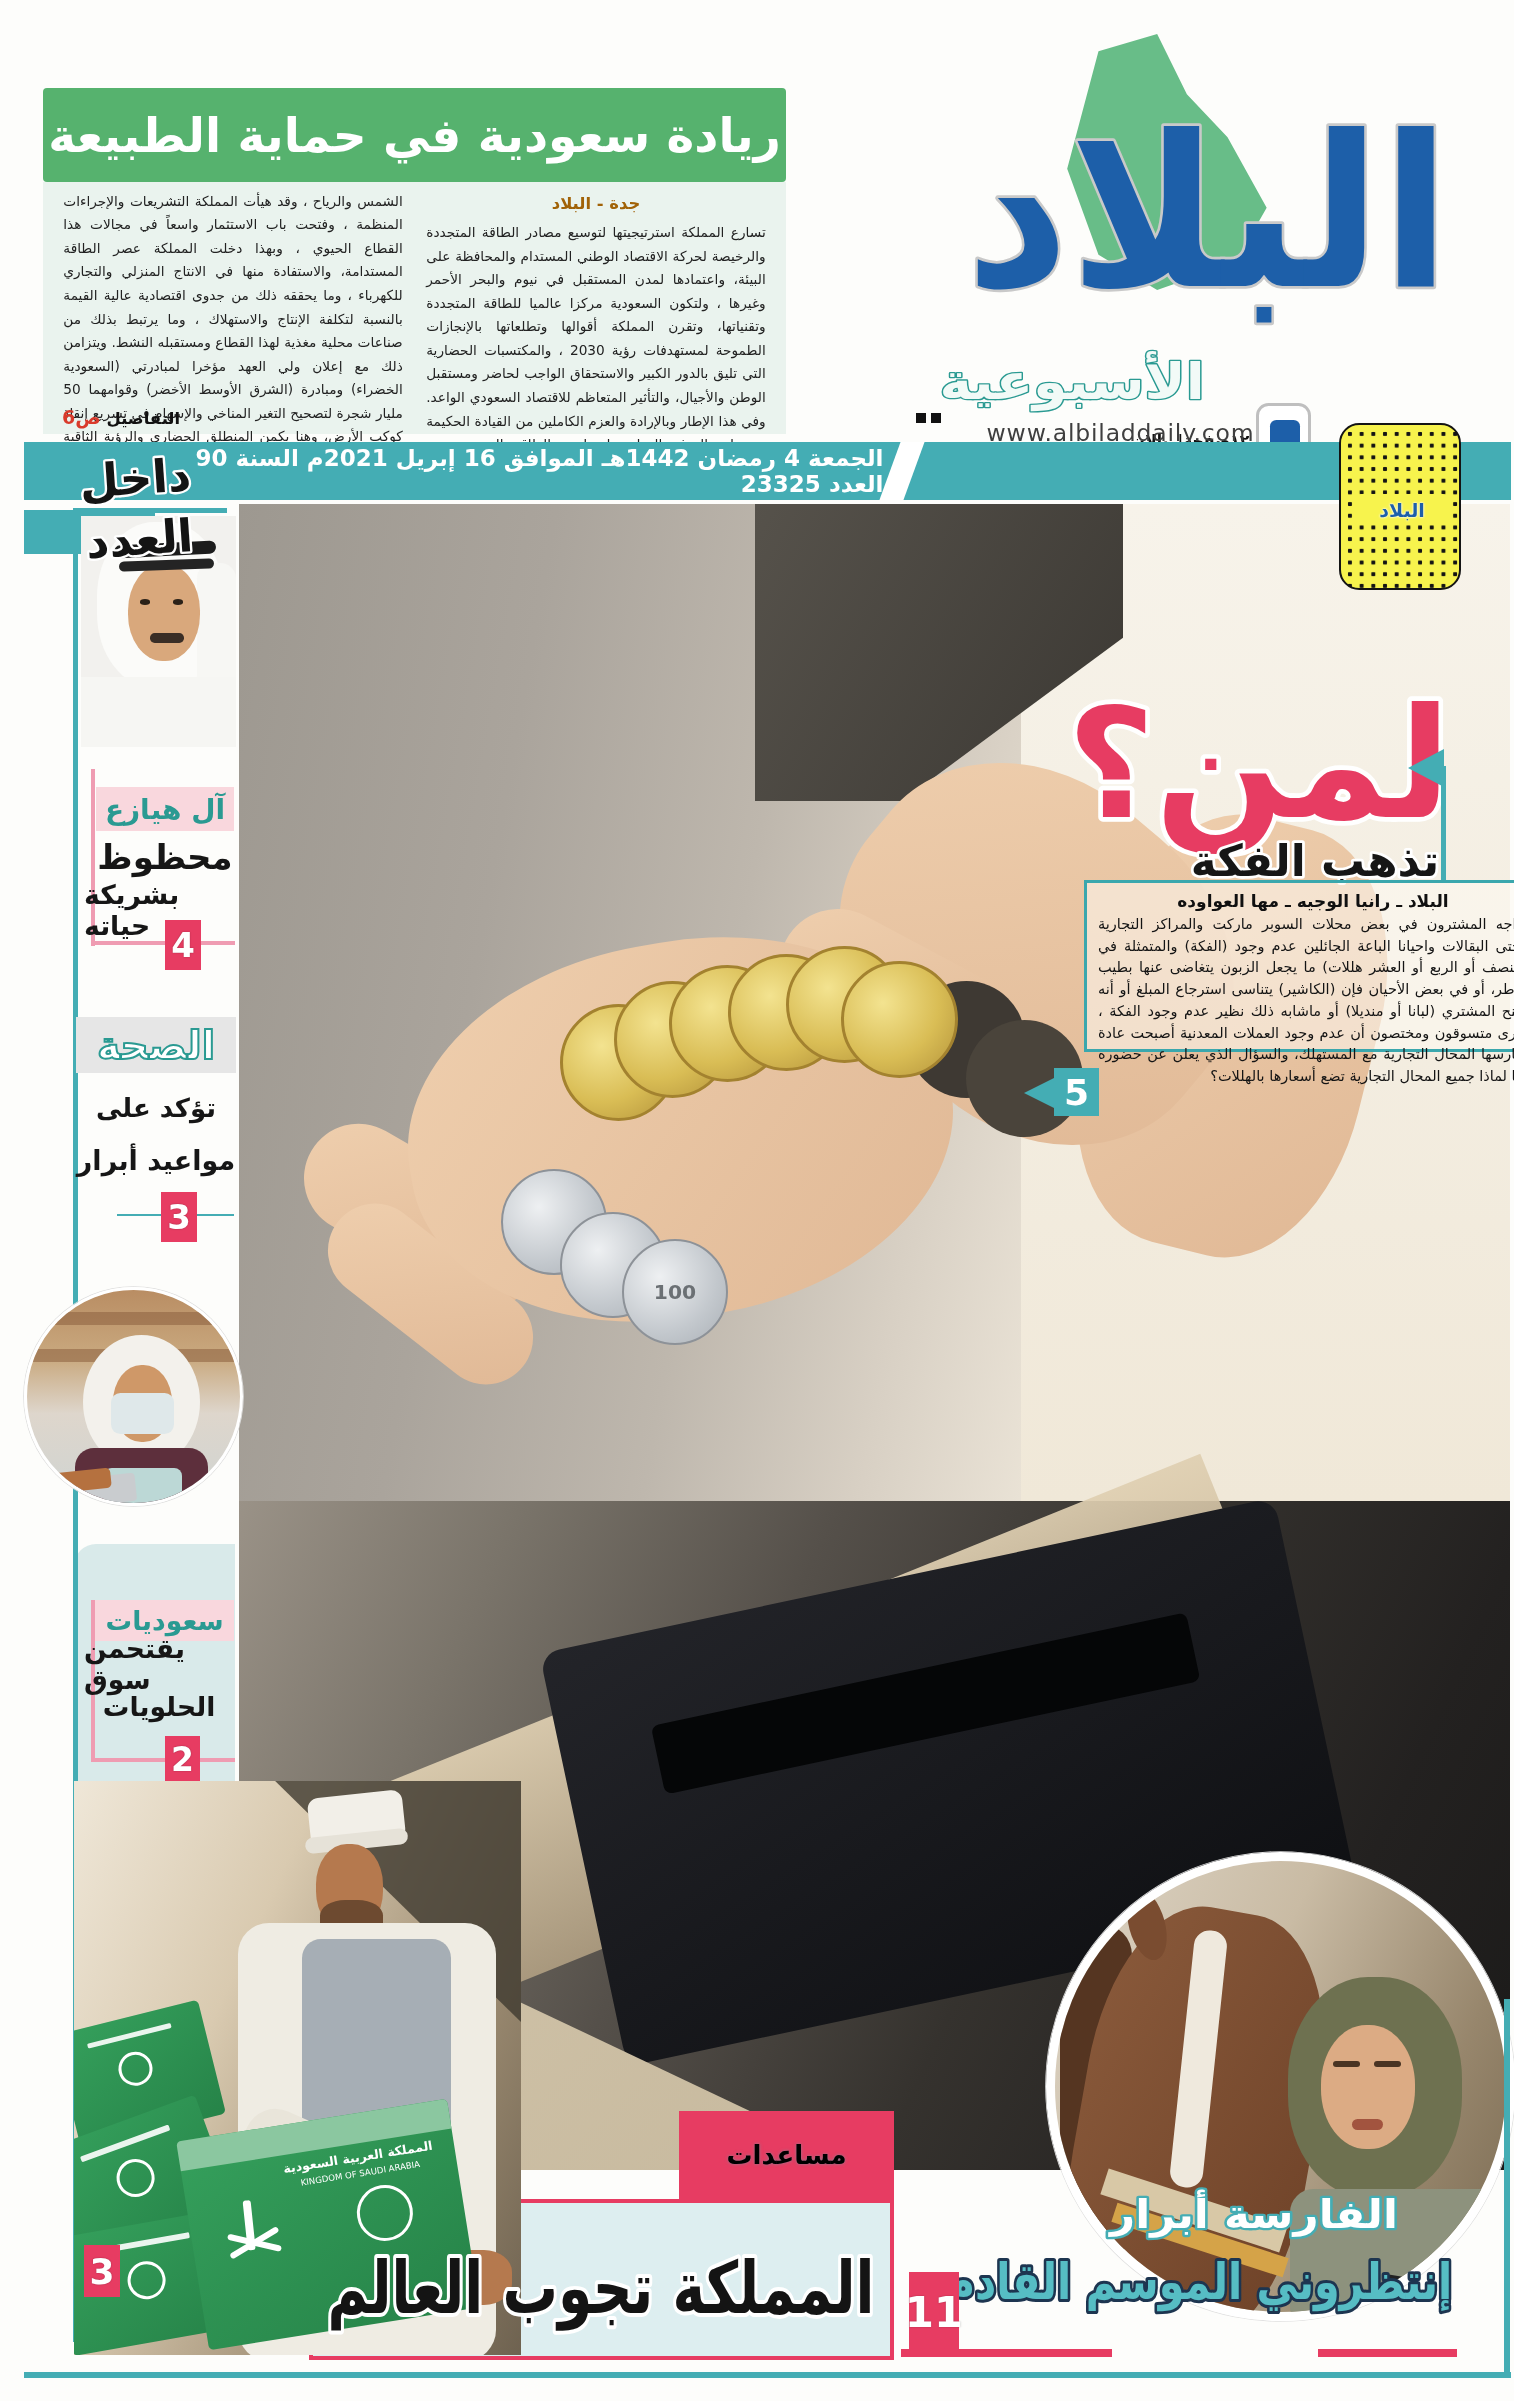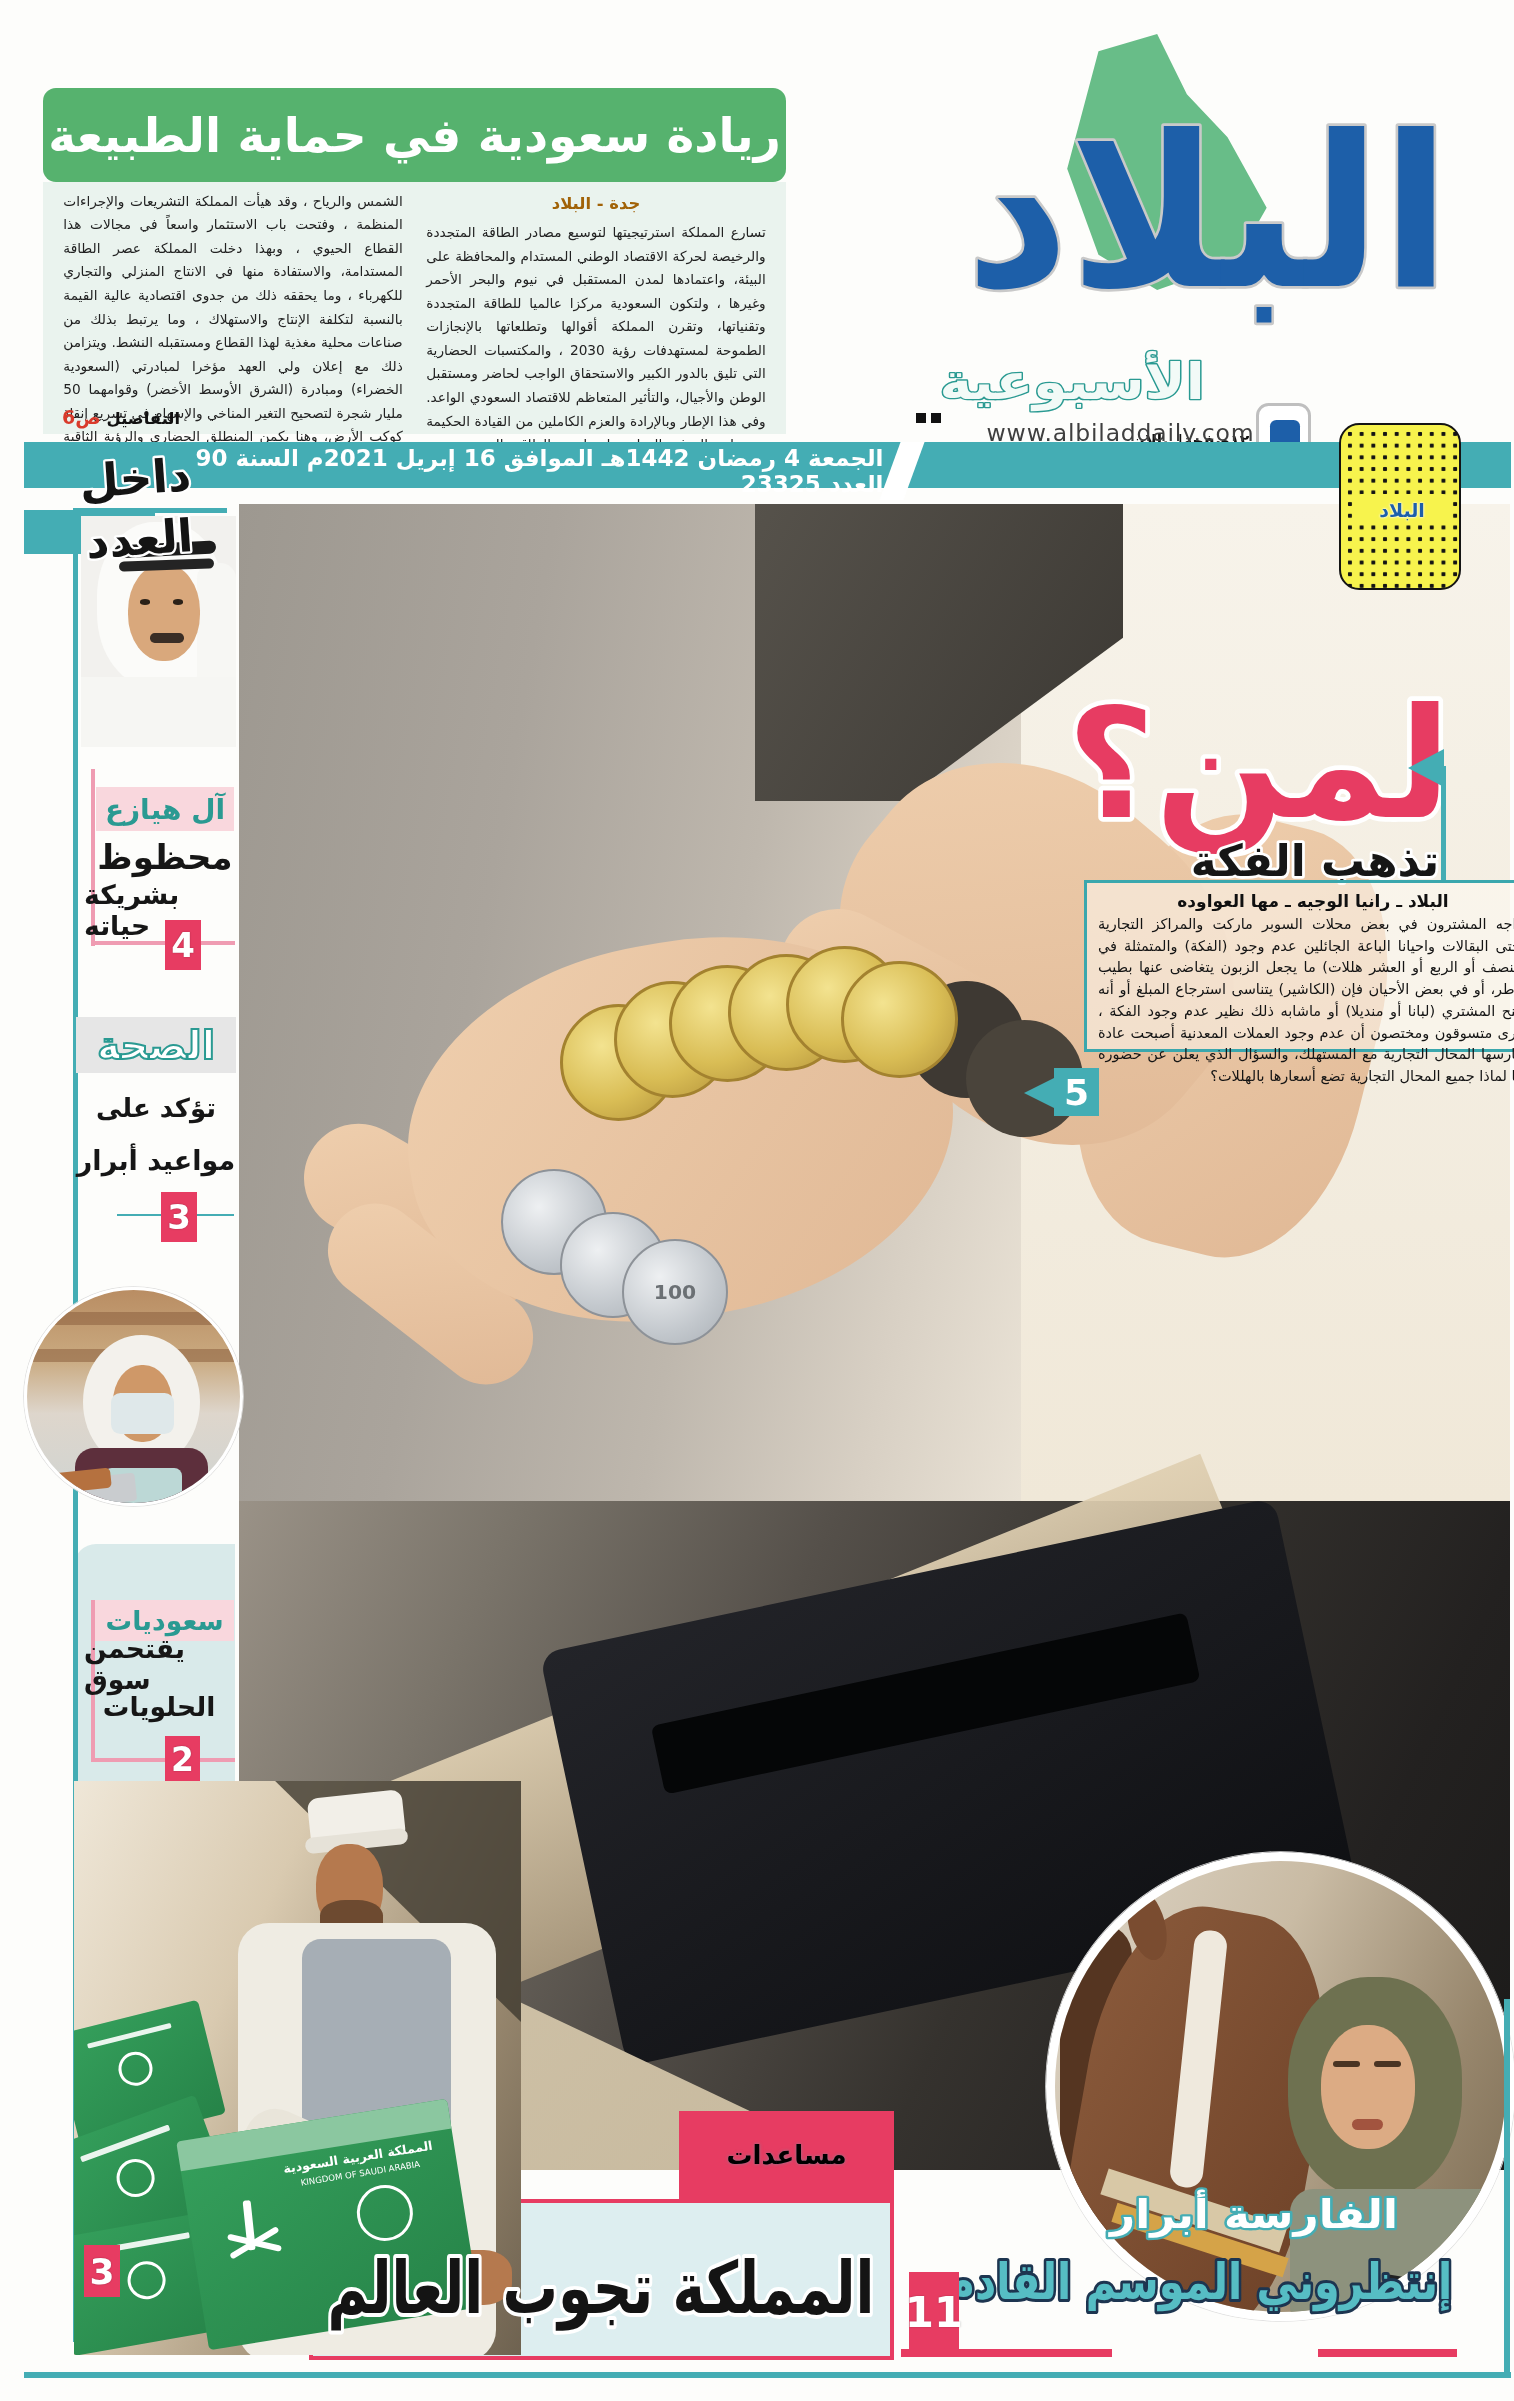--- a/index.html
+++ b/index.html
@@ -9,21 +9,21 @@
   }
   *{margin:0;padding:0;box-sizing:border-box;}
   body{background:#e9e9e9;font-family:"DejaVu Sans",sans-serif;}
   #page{position:relative;width:1515px;height:2401px;background:#fdfdfb;overflow:hidden;margin:0 auto;}
   .abs{position:absolute;}
   .ctr{display:flex;align-items:center;justify-content:center;}
   .b{font-weight:bold;}
   svg text{font-family:"DejaVu Sans",sans-serif;font-weight:bold;paint-order:stroke;stroke-linejoin:round;}
 
   
-  #banner{left:43px;top:88px;width:743px;height:94px;background:var(--green);border-radius:13px;}
+  #banner{left:43px;top:88px;width:743px;height:94px;background:var(--green);border-radius:4px;}
   #banner-title{width:100%;height:100%;color:#fff;font-size:47px;font-weight:bold;}
   #hart{left:43px;top:182px;width:743px;height:252px;background:#eaf3ee;}
   #hart-cols{position:absolute;inset:7.8px 20.3px 33px 20.3px;columns:2;column-gap:23.5px;direction:rtl;
     font-size:13.7px;line-height:1.72;text-align:justify;color:#222;}
   #hart-dateline{text-align:center;font-weight:bold;font-size:16.4px;margin-bottom:3.1px;color:#a16207;}
   #details{left:19px;bottom:6.3px;direction:rtl;font-size:16.4px;font-weight:bold;color:#111;right:auto;}
   #details .pg{color:#d93a2b;font-size:19px;}
 
   
   #logo-svg{left:899px;top:20.3px;width:618px;height:338px;}
@@ -33,21 +33,21 @@
   #mark-in{left:11px;top:14px;width:30px;height:39px;background:var(--blue);border-radius:6.3px;}
   #qr{left:1339px;top:423px;width:122px;height:167px;background:#f7f34d;border:2.3px solid #141414;border-radius:20.3px;z-index:40;
       background-image:radial-gradient(#141414 2px,transparent 2.5px);background-size:11.7px 11.7px;background-position:3.1px 3.1px;}
   #qr-label{left:14px;top:69px;width:94px;height:31px;background:#f7f34d;border-radius:6.3px;color:var(--blue);
       font-size:19px;font-weight:bold;text-shadow:0 0 2.3px #fff,0 0 2.3px #fff;}
   #dots2{left:916px;top:413px;width:26.6px;height:12.5px;display:flex;gap:4.7px;}
   #dots2 i{width:10.2px;height:10.2px;background:#111;display:block;}
   #website{left:976px;top:403px;width:289px;height:28px;font-size:23.5px;color:#3f3f3f;letter-spacing:0.8px;margin-top:16px;}
 
   
-  #datebar{left:23.5px;top:442px;width:1487px;height:46px;background:var(--teal);z-index:3;padding-left:48px;}
+  #datebar{left:23.5px;top:442px;width:1487px;height:58px;background:var(--teal);z-index:3;padding-left:48px;}
   #db-left{left:164px;top:0;width:696px;height:58px;color:#fff;font-size:23px;font-weight:bold;direction:rtl;}
   #db-div{left:866px;top:0;width:23.5px;height:58px;background:#fff;transform:skewX(-20deg);}
   #db-right{left:907px;top:0;width:403px;height:58px;color:#fff;font-size:17px;font-weight:bold;direction:rtl;}
 
   
   #dakhel-svg{left:45px;top:444px;width:184px;height:131px;transform:rotate(-4deg);z-index:6;}
   #dakhel-bar{left:23.5px;top:510px;width:131px;height:44px;background:var(--teal);z-index:4;}
   #rail-h{left:74px;top:508px;width:153px;height:4.7px;background:var(--teal);z-index:4;}
   #rail-v{left:73px;top:508px;width:4.7px;height:1834px;background:var(--teal);z-index:4;}
 

